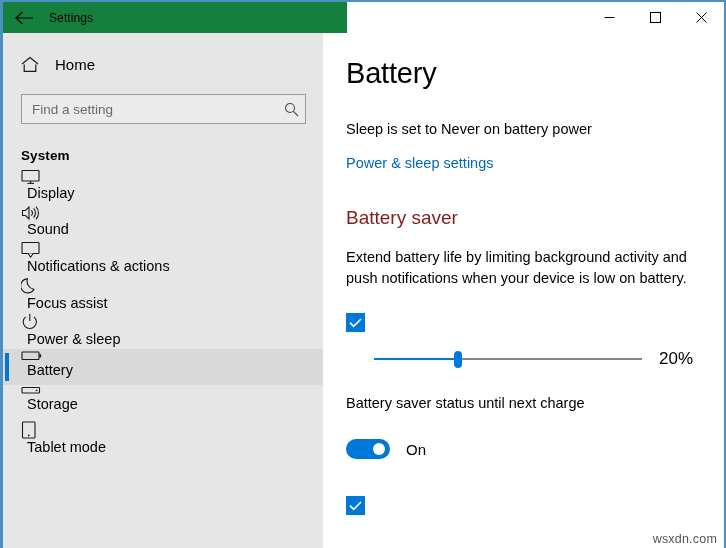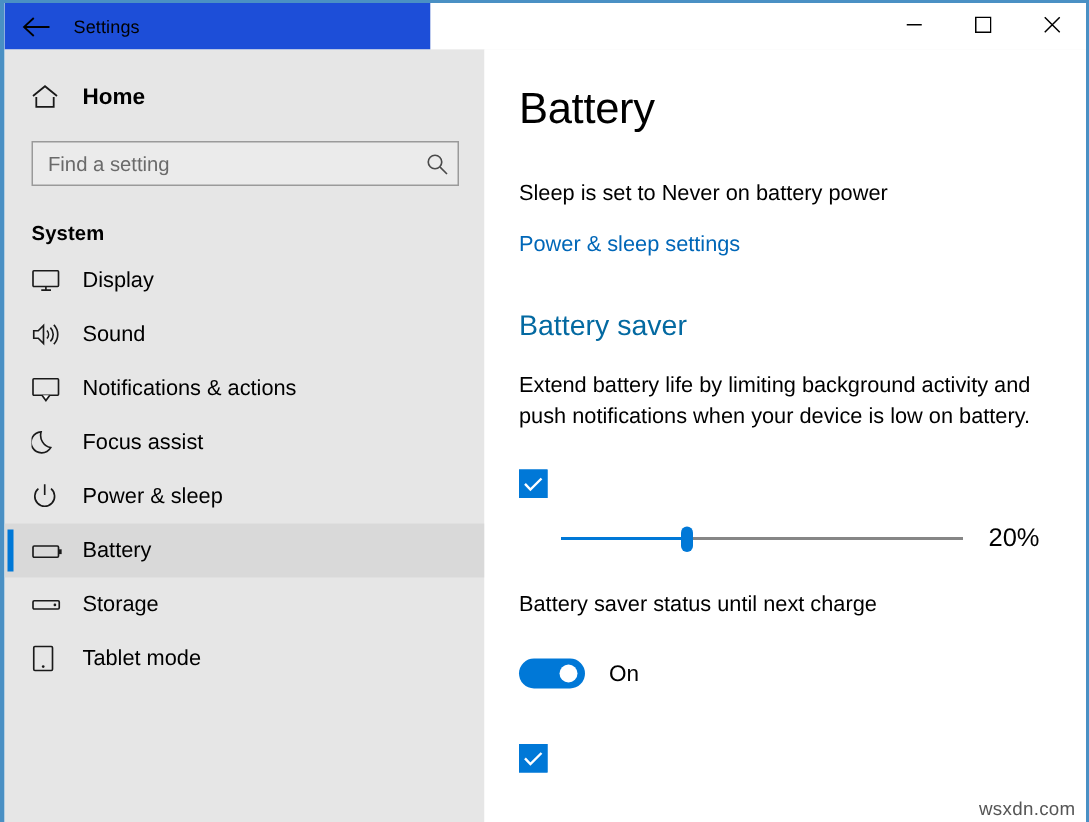--- a/index.html
+++ b/index.html
@@ -20,23 +20,23 @@
   }
 
   
   #titlebar {
     position: absolute; top: 0; left: 0;
     width: 721px; height: 31px;
     background: #e6e6e6;
     display: flex; align-items: center;
   }
   #titlebar-left {
-    width: 284px; height: 31px;
+    width: 344px; height: 31px;
     display: flex; align-items: center;
-    background: #1d4ed8;
+    background: #15803d;
     text-align: right;
   }
   .back-btn {
     width: 42px; height: 31px;
     display: flex; align-items: center; justify-content: center;
     cursor: pointer;
   }
   .back-btn svg { display: block; }
   .titlebar-title {
     font-size: 12px; color: #000;
@@ -60,21 +60,20 @@
     top: 31px; left: 0;
     width: 320px; height: 517px;
     background: #e6e6e6;
   }
   .home-row {
     display: flex; align-items: center;
     height: 42px;
     margin-top: 10px;
     padding-left: 18px;
     cursor: pointer;
-    font-weight: bold;
   }
   .home-icon { width: 26px; display: flex; align-items: center; }
   .home-label {
     font-size: 15px; color: #000;
     margin-left: 8px;
   }
   .search-wrap {
     margin: 9px 17px 0 18px;
     height: 30px;
     background: #ebebeb;
@@ -102,24 +101,25 @@
     font-size: 13.5px;
     font-weight: bold;
     color: #000;
     padding: 0 0 0 18px;
     margin-top: 24px;
     margin-bottom: 6px;
     letter-spacing: .1px;
   }
   .nav-item {
     position: relative;
-    display: flex; align-items: center;
+    display: flex; 
     height: 36px;
     padding-left: 18px;
     cursor: pointer;
+    flex-direction: column;
   }
   .nav-item.selected { background: #d9d9d9; }
   .nav-item .sel-bar {
     position: absolute;
     left: 2px; top: 4px;
     width: 4px; height: 28px;
     background: #0078d7;
     display: none;
   }
   .nav-item.selected .sel-bar { display: block; }
@@ -158,21 +158,21 @@
   .link {
     font-size: 14.5px;
     color: #0067b8;
     margin-top: 18px;
     display: inline-block;
     cursor: pointer;
     text-decoration: none;
   }
   .section-head {
     font-size: 19px;
-    color: #0369a1;
+    color: #7f1d1d;
     margin-top: 35px;
   }
   .desc {
     font-size: 14.5px;
     color: #000;
     margin-top: 18px;
     width: 356px;
     line-height: 21px;
   }
   .check-row {

